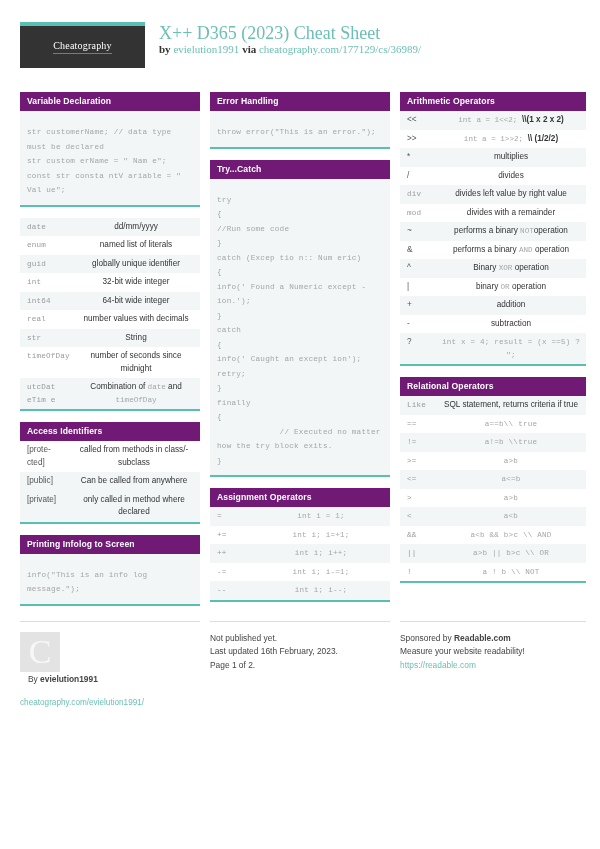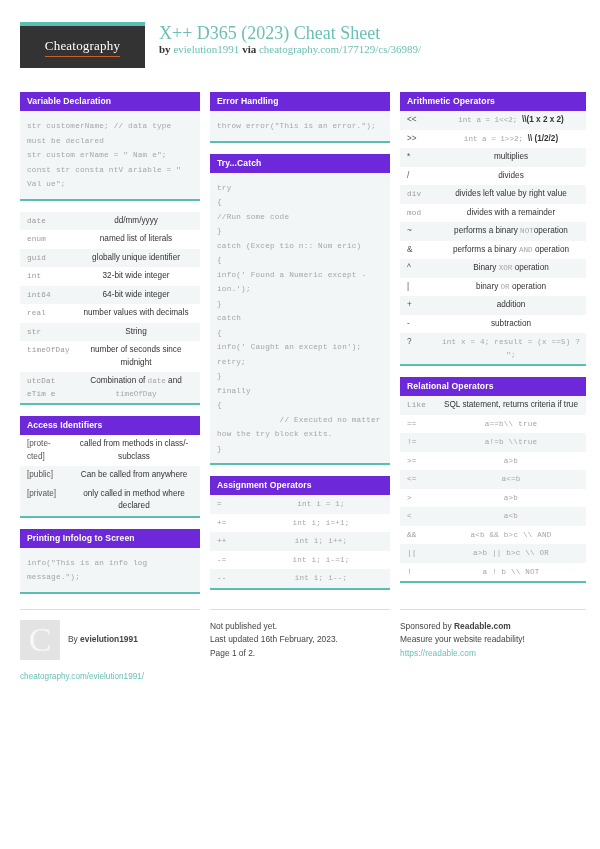--- a/index.html
+++ b/index.html
@@ -35,21 +35,21 @@
     background: #333333;
     border-top: 4px solid #59bfb3;
     box-sizing: border-box;
     display: flex;
     align-items: center;
     justify-content: center;
     flex: none;
   }
   .logo-text {
     font-family: "Liberation Serif", serif;
-    font-size: 13px;
+    font-size: 10px;
     color: #ffffff;
     letter-spacing: 0.2px;
     position: relative;
     white-space: nowrap;
     border-bottom: 1.5px solid #c8622a;
     padding-bottom: 2px;
     text-align: right;
   }
   .title-block {
     margin-left: 14px;
@@ -88,21 +88,21 @@
   }
   .col.wide { width: 186px; }
 
   
   .card {
     margin-bottom: 11px;
     border-bottom: 2px solid #59bfb3;
     overflow: hidden;
   }
   .card-title {
-    background: #6d28d9;
+    background: #701a75;
     color: #ffffff;
     font-size: 8.6px;
     font-weight: bold;
     padding: 4px 6px 4px 7px;
     line-height: 11px;
     letter-spacing: 0.1px;
   }
   .kv-row {
     display: flex;
     font-size: 8.2px;
@@ -153,42 +153,42 @@
   .w-k-44 .kv-k { width: 44px; }
   .w-k-28 .kv-k { width: 28px; }
 
   
   .code-block {
     background: #f2f6f7;
     font-family: "Liberation Mono", monospace;
     font-size: 7.7px;
     line-height: 14.5px;
     color: #a6a6a6;
-    padding: 8px 7px 7px 7px;
+    padding: 14px 7px 7px 7px;
     white-space: pre-wrap;
     letter-spacing: 0.2px;
   }
 
   
   .footer {
     display: flex;
     gap: 10px;
     margin-top: 4px;
   }
   .fcol {
     width: 180px;
     flex: none;
     border-top: 1px solid #dddddd;
     padding-top: 10px;
     font-size: 8.4px;
     line-height: 13.5px;
     color: #444444;
   }
   .fcol.wide { width: 186px; }
-  .author-row { display: flex; align-items: center; }
+  .author-row { display: flex; align-items: flex-start; flex-direction: column; }
   .avatar {
     width: 40px;
     height: 40px;
     background: #e3e3e3;
     color: #f7f7f7;
     font-family: "Liberation Serif", serif;
     font-size: 34px;
     line-height: 40px;
     text-align: center;
     flex: none;

